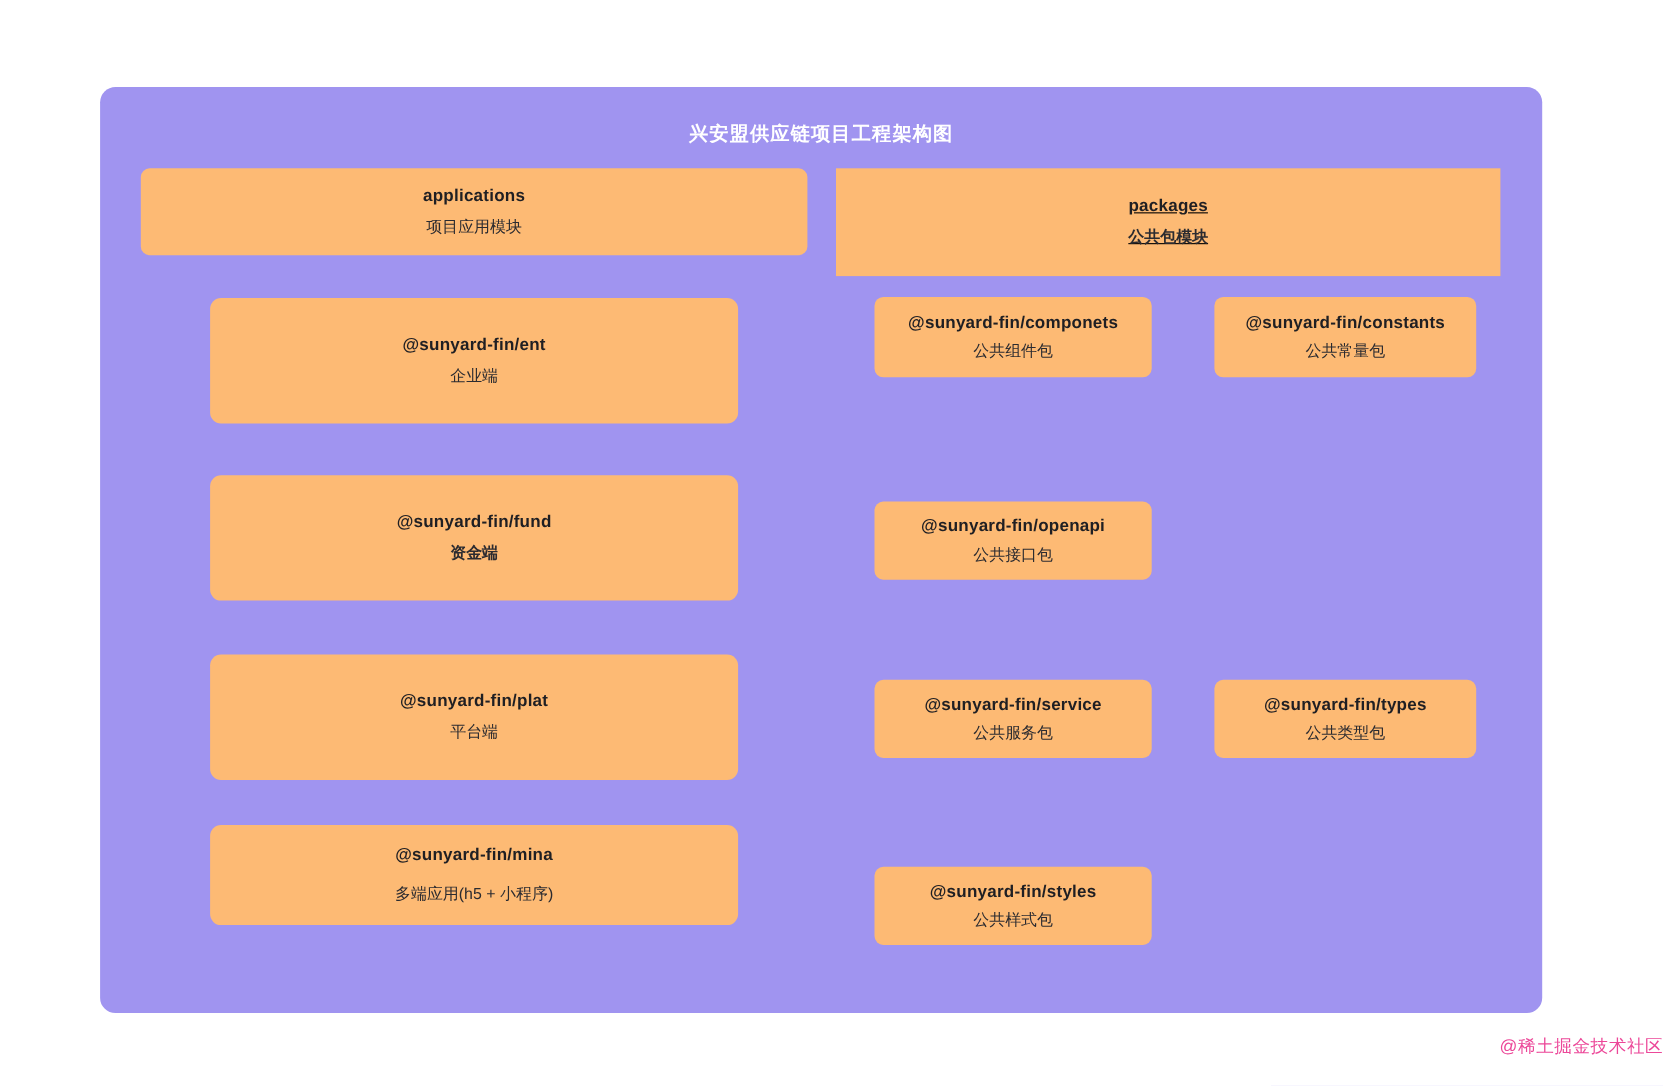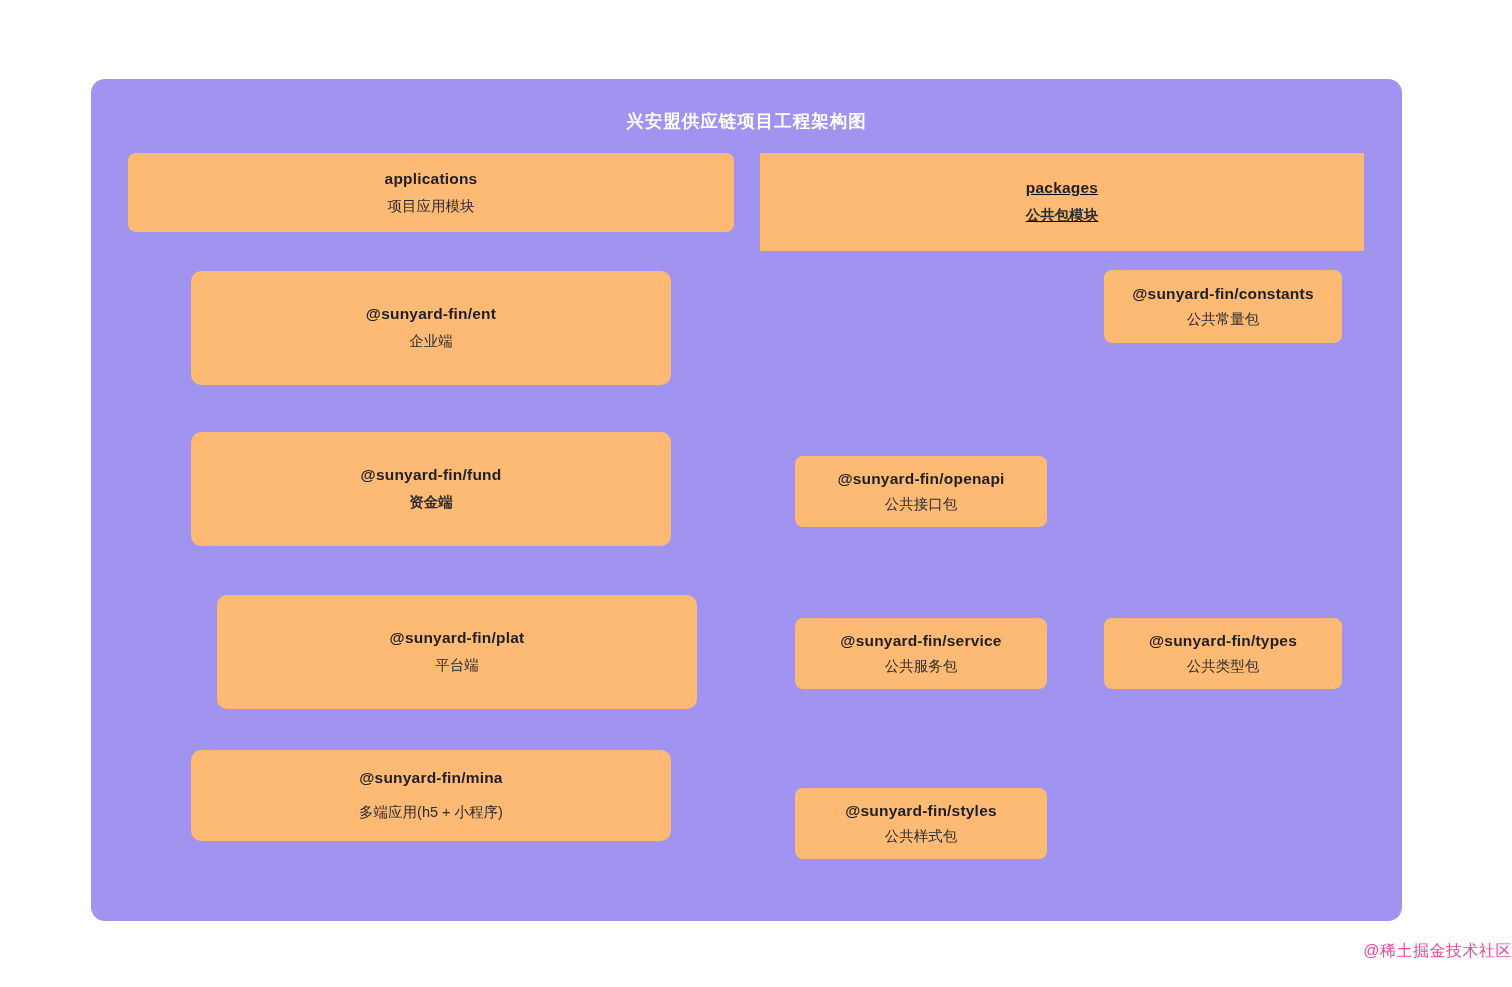--- a/index.html
+++ b/index.html
@@ -52,21 +52,21 @@
   .card .card-desc.bold { font-weight: bold; }
 
   
   .hdr-applications { left: 37px;  top: 74px; width: 606px; height: 79px; border-radius: 8px; }
   .hdr-packages     { left: 669px; top: 74px; width: 604px; height: 98px; border-radius: 0; text-decoration: underline; }
 
   
   .app-card { left: 100px; width: 480px; height: 114px; border-radius: 10px; }
   .app-0 { top: 192px; }
   .app-1 { top: 353px; }
-  .app-2 { top: 516px; margin-left: 26px; }
+  .app-2 { top: 516px; }
   .app-3 { top: 671px; height: 91px; gap: 16px; }
 
   
   .pkg-card { width: 252px; height: 71px; border-radius: 8px; gap: 7px; }
   .pkg-col-a { left: 704px; }
   .pkg-col-b { left: 1013px; width: 238px; }
   .pkg-row-0 { top: 191px; height: 73px; }
   .pkg-row-1 { top: 377px; }
   .pkg-row-2 { top: 539px; }
   .pkg-row-3 { top: 709px; }
@@ -105,20 +105,24 @@
   </div>
   <div class="card app-card app-2">
     <div class="card-name">@sunyard-fin/plat</div>
     <div class="card-desc">平台端</div>
   </div>
   <div class="card app-card app-3">
     <div class="card-name">@sunyard-fin/mina</div>
     <div class="card-desc">多端应用(h5 + 小程序)</div>
   </div>
 
+  <div class="card pkg-card pkg-col-a pkg-row-0">
+    <div class="card-name">@sunyard-fin/componets</div>
+    <div class="card-desc">公共组件包</div>
+  </div>
   <div class="card pkg-card pkg-col-b pkg-row-0">
     <div class="card-name">@sunyard-fin/constants</div>
     <div class="card-desc">公共常量包</div>
   </div>
   <div class="card pkg-card pkg-col-a pkg-row-1">
     <div class="card-name">@sunyard-fin/openapi</div>
     <div class="card-desc">公共接口包</div>
   </div>
   <div class="card pkg-card pkg-col-a pkg-row-2">
     <div class="card-name">@sunyard-fin/service</div>

